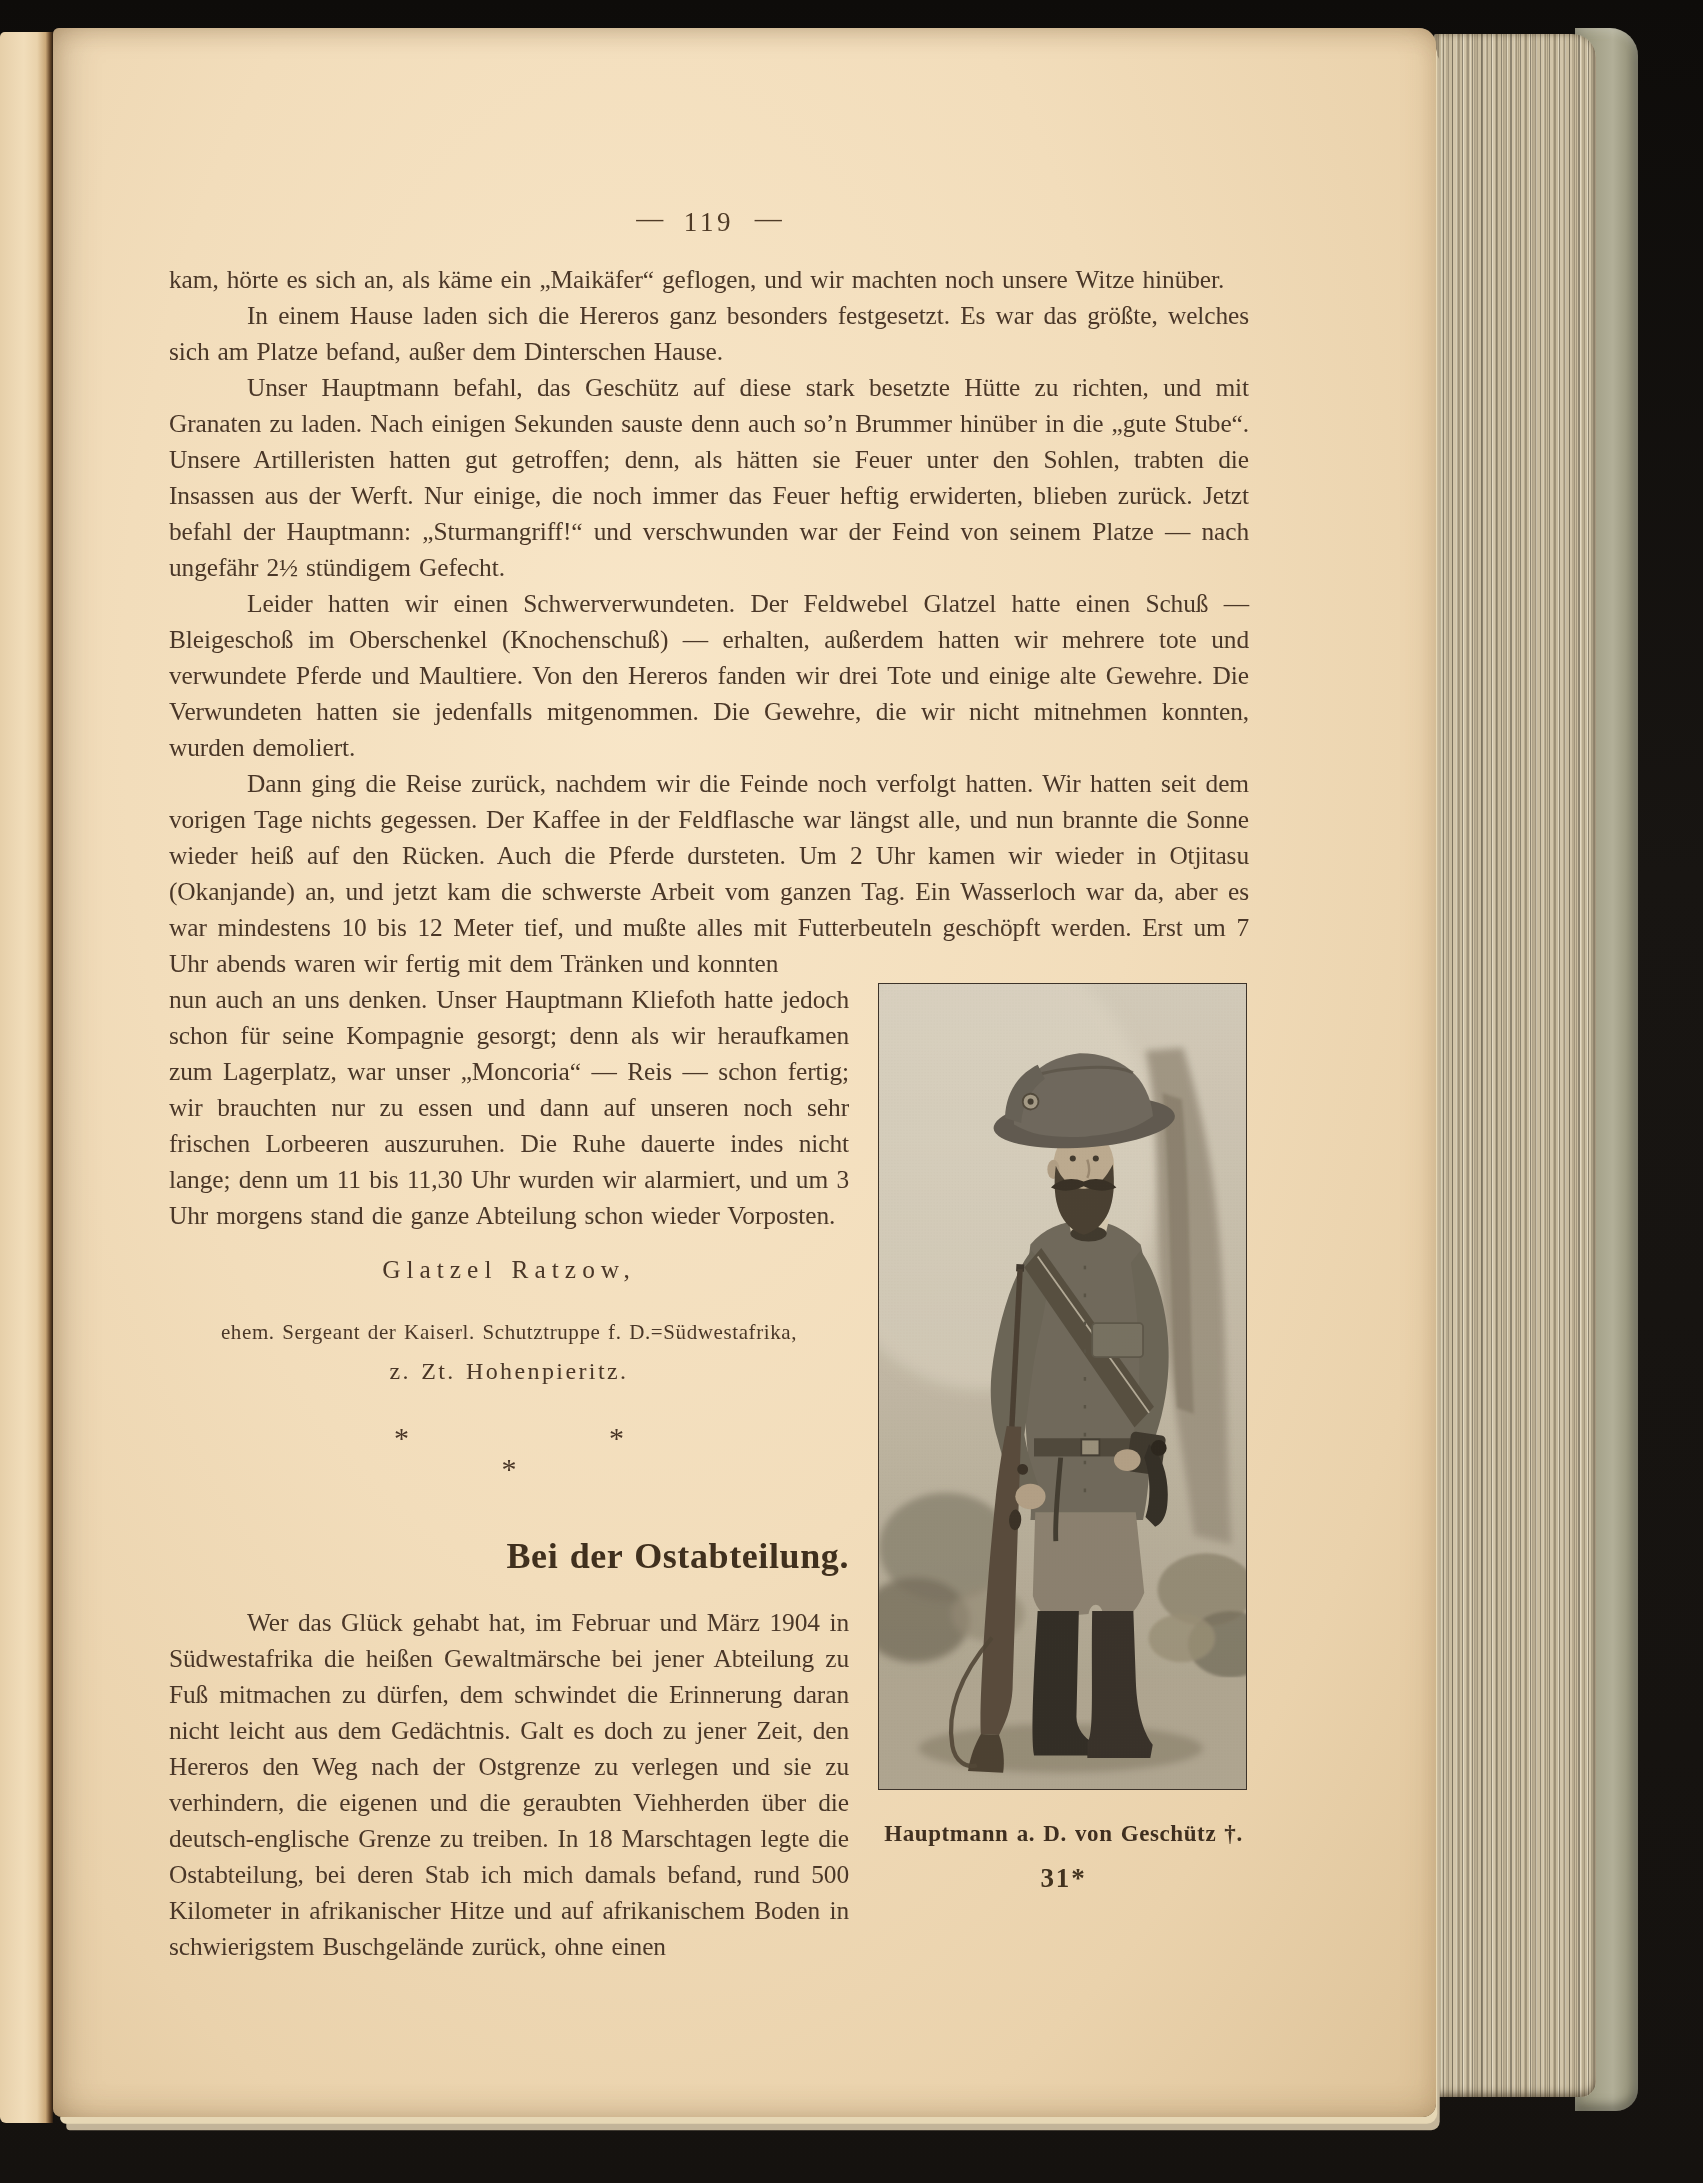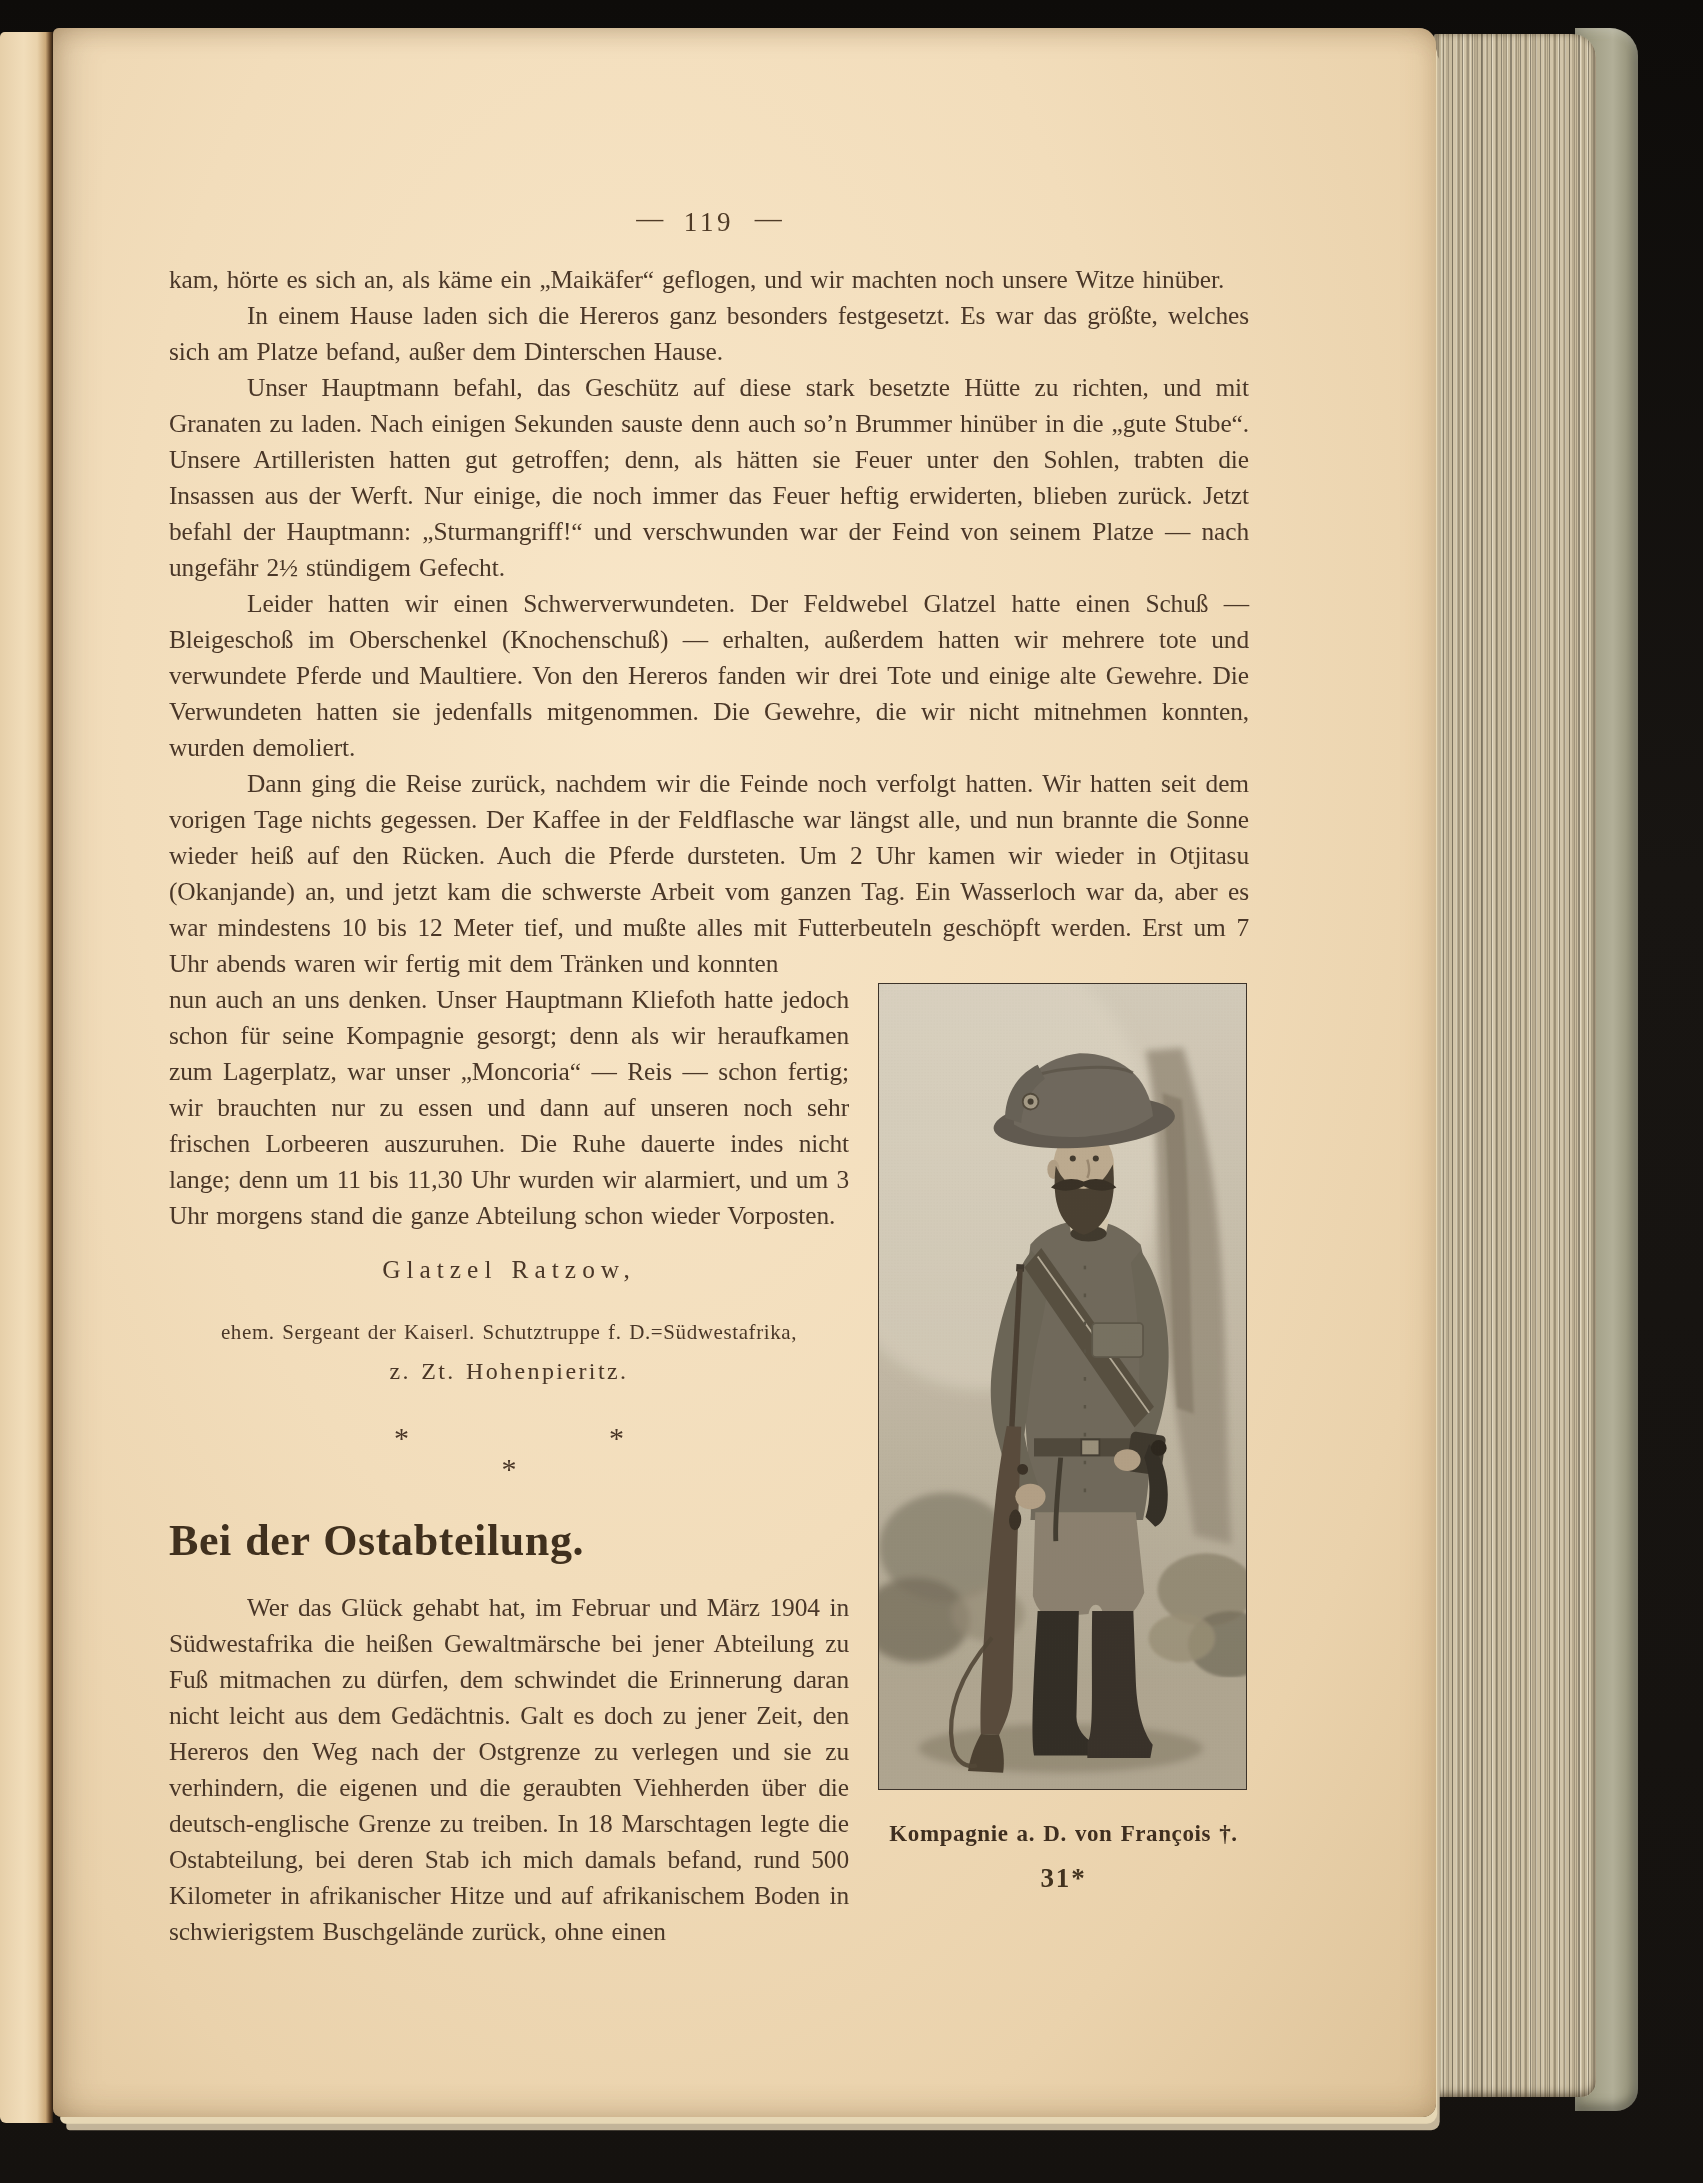--- a/index.html
+++ b/index.html
@@ -55,21 +55,21 @@
 
   .signature{margin-top:17px;text-align:center;line-height:39px;color:#4a3728;}
   .sig-name{font-size:25.4px;letter-spacing:6px;}
   .sig-role{font-size:21px;letter-spacing:0.6px;margin-top:24px;}
   .sig-place{font-size:24px;letter-spacing:2.4px;}
 
   .asterisks{margin-top:33px;text-align:center;font-size:30px;color:#4a3728;line-height:27px;}
   .ast-row{display:flex;justify-content:center;gap:200px;}
   .ast-bottom{margin-top:3.6px;}
 
-  .section-heading{margin:38px 0 27px;text-align:left;font-size:44px;font-weight:bold;
+  .section-heading{margin:53px 0 27px;text-align:right;font-size:36px;font-weight:bold;
                    color:#40301e;letter-spacing:0.6px;line-height:42px;}
 </style>
 </head>
 <body>
 
 <div class="scene">
 
   <div class="prev-edge"></div>
   <div class="cover-edge"></div>
   <div class="fore-edge"></div>
@@ -179,21 +179,21 @@
                     <path d="M252 150 C286 134 390 134 424 152" stroke="#554f45" stroke-width="5" fill="none" opacity="0.7"></path>
                     <path d="M208 212 C212 168 238 140 268 128 L278 152 C254 168 238 192 234 222 Z" fill="#655f55"></path>
                     <circle cx="252" cy="188" r="13" fill="#a79d89" stroke="#4e463a" stroke-width="3"></circle>
                     <circle cx="252" cy="188" r="5" fill="#3f382e"></circle>
                   </g>
                 </g>
                 <rect width="606" height="1329" fill="url(#dots)" opacity="0.35"></rect>
                 <rect width="606" height="1329" fill="#8a7a5e" opacity="0.07"></rect>
               </svg>
             </span>
-            <span class="fig-caption" style="display:block;">Kompagnie a. D. von François †.</span>
+            <span class="fig-caption" style="display:block;">Hauptmann a. D. von Geschütz †.</span>
             <span class="fig-mark" style="display:block;">31*</span>
           </span><span>nun auch an uns denken. Unser Hauptmann Kliefoth hatte jedoch schon für seine Kompagnie gesorgt; denn als wir heraufkamen zum Lagerplatz, war unser „Moncoria“ — Reis — schon fertig; wir brauchten nur zu essen und dann auf unseren noch sehr frischen Lorbeeren auszuruhen. Die Ruhe dauerte indes nicht lange; denn um 11 bis 11,30 Uhr wurden wir alarmiert, und um 3 Uhr morgens stand die ganze Abteilung schon wieder Vorposten.</span>
         </p>
 
         <div class="signature">
           <div class="sig-name">Glatzel Ratzow,</div>
           <div class="sig-role">ehem. Sergeant der Kaiserl. Schutztruppe f. D.=Südwestafrika,</div>
           <div class="sig-place">z. Zt. Hohenpieritz.</div>
         </div>
 

